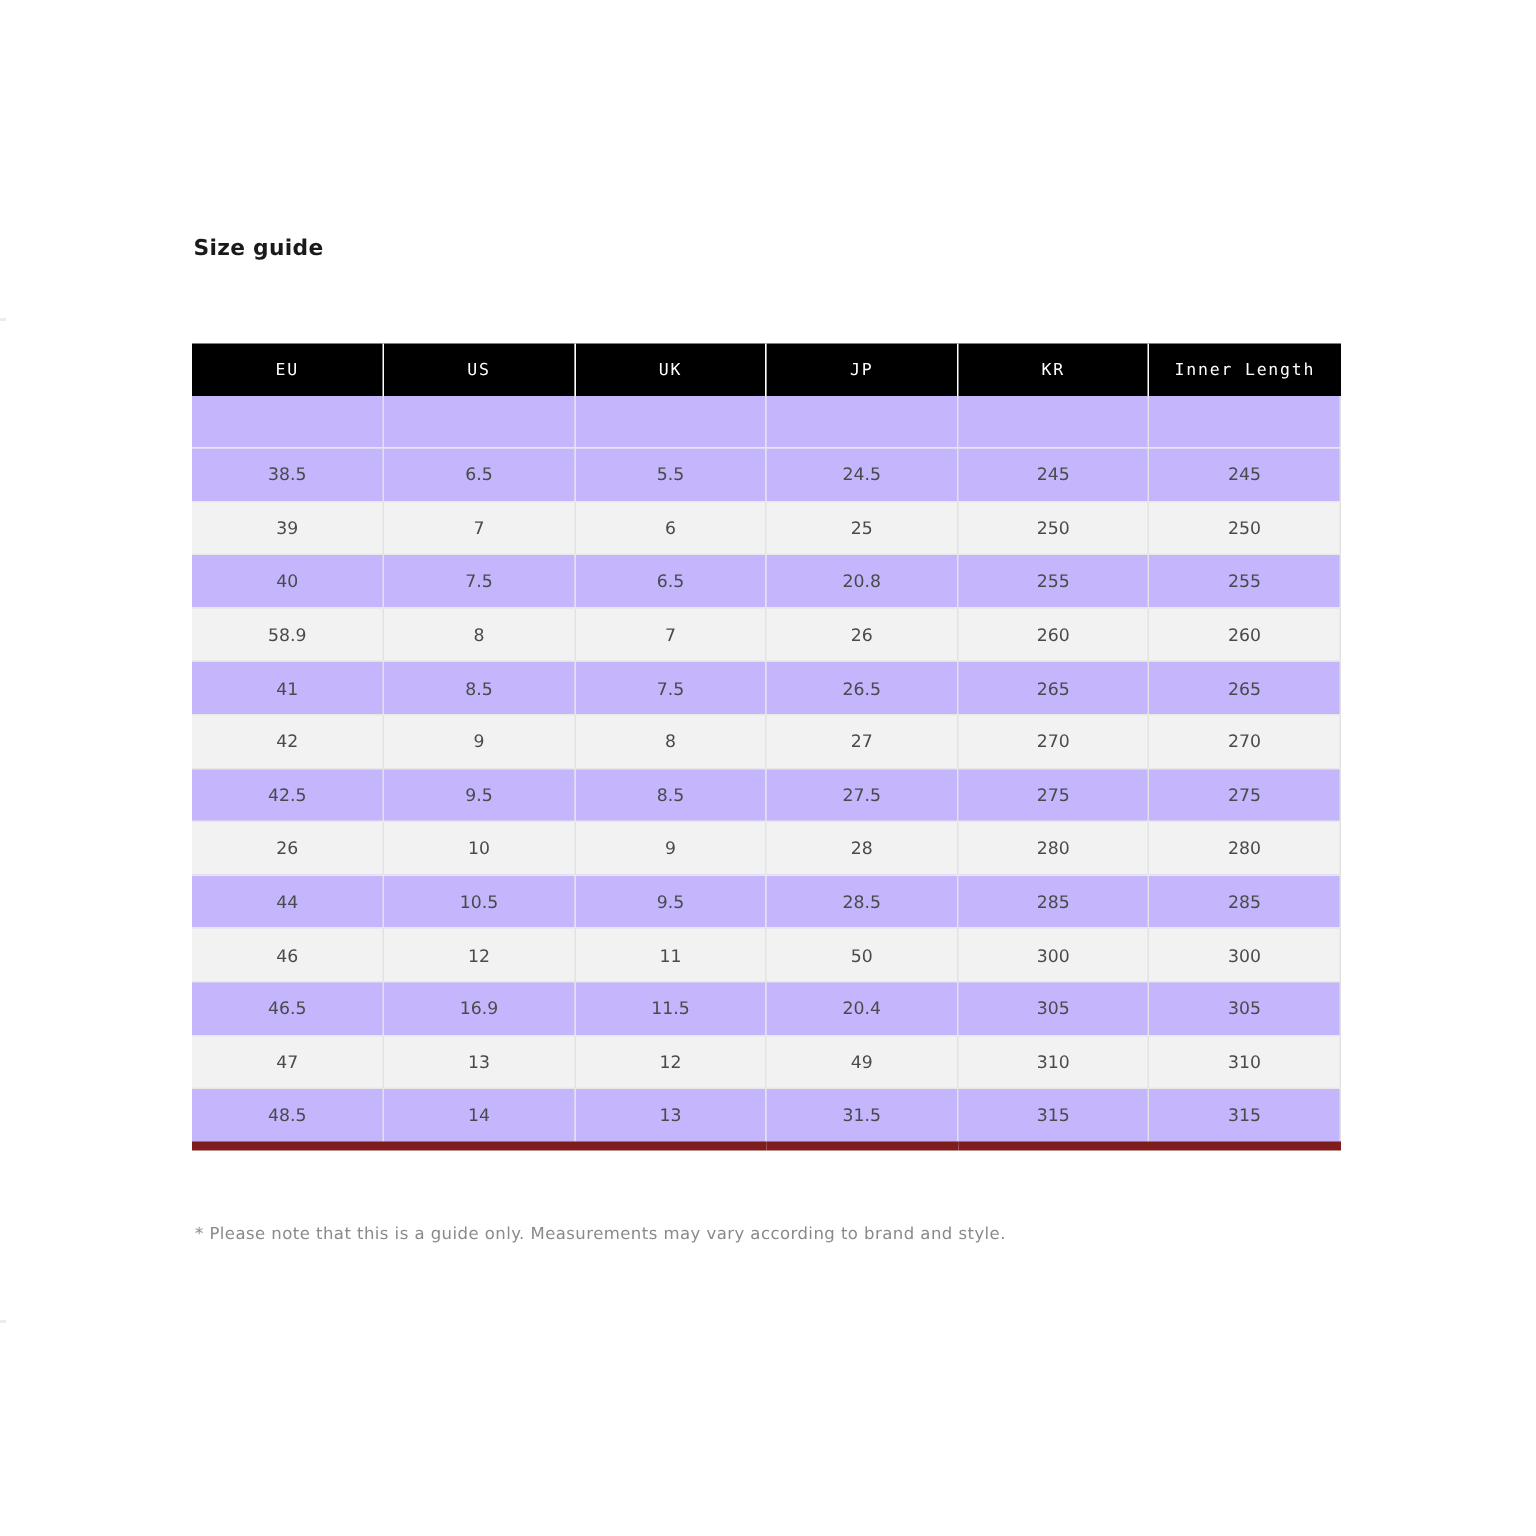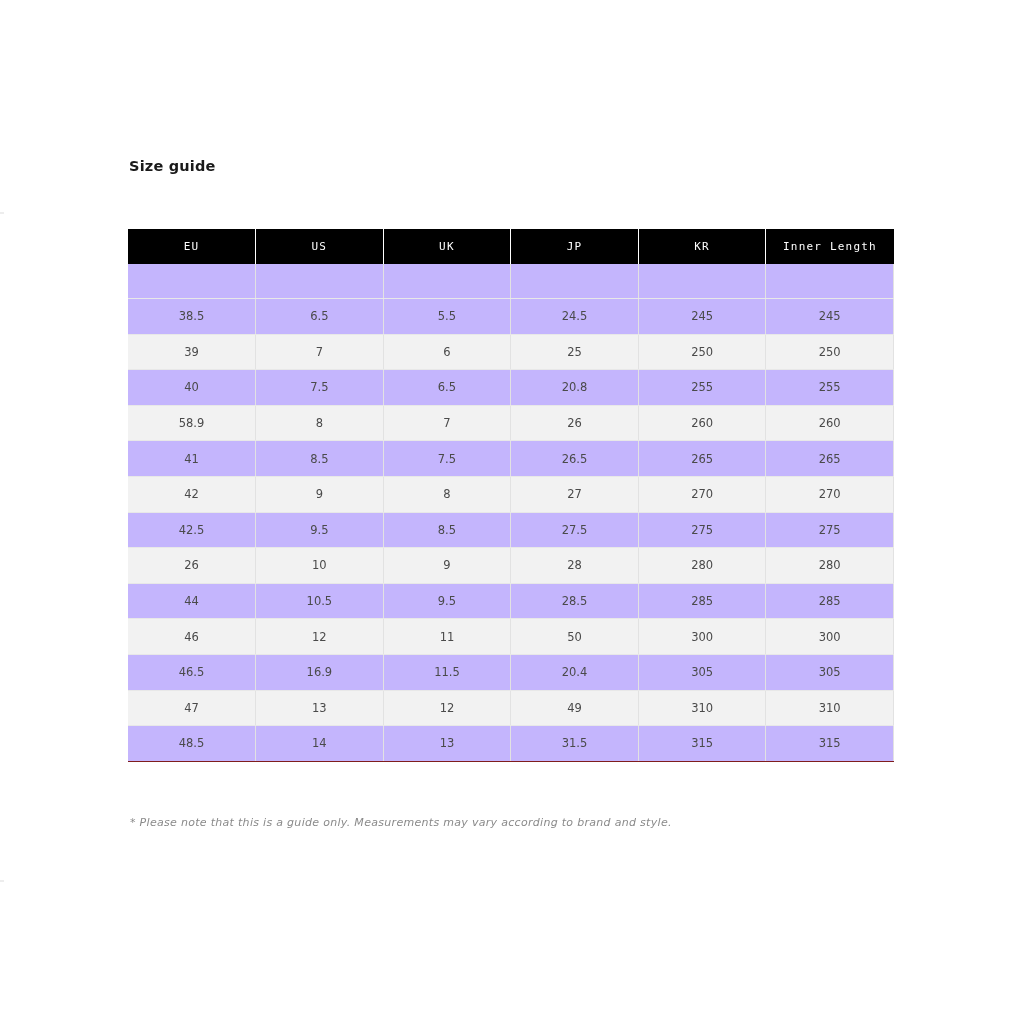--- a/index.html
+++ b/index.html
@@ -86,31 +86,30 @@
     height: 32px;
     border-bottom: 1px solid #e8e8e8;
   }
   table.size-table tr.shade td {
     background: #f2f2f2;
   }
   table.size-table tr.plain td {
     background: #c4b5fd;
   }
   table.size-table tbody tr:last-child td {
-    border-bottom: 1px solid #7f1d1d;
+    border-bottom: 6px solid #7f1d1d;
   }
 
   .footnote {
     position: absolute;
     left: 130px;
     top: 816px;
     font-size: 11px;
     color: #8a8a8a;
     letter-spacing: 0.3px;
-    font-style: italic;
   }
 </style>
 </head>
 <body>
 
 <div class="page">
 
   <div class="edge-rule top"></div>
   <div class="edge-rule bottom"></div>
 

